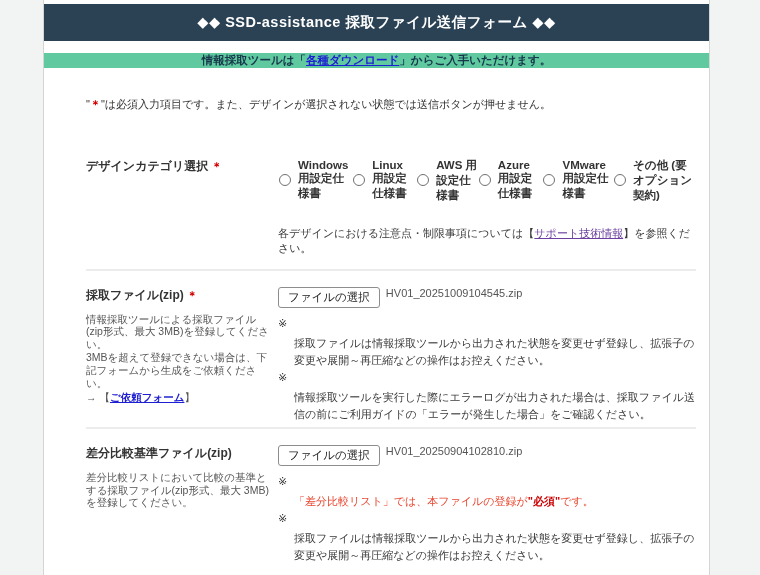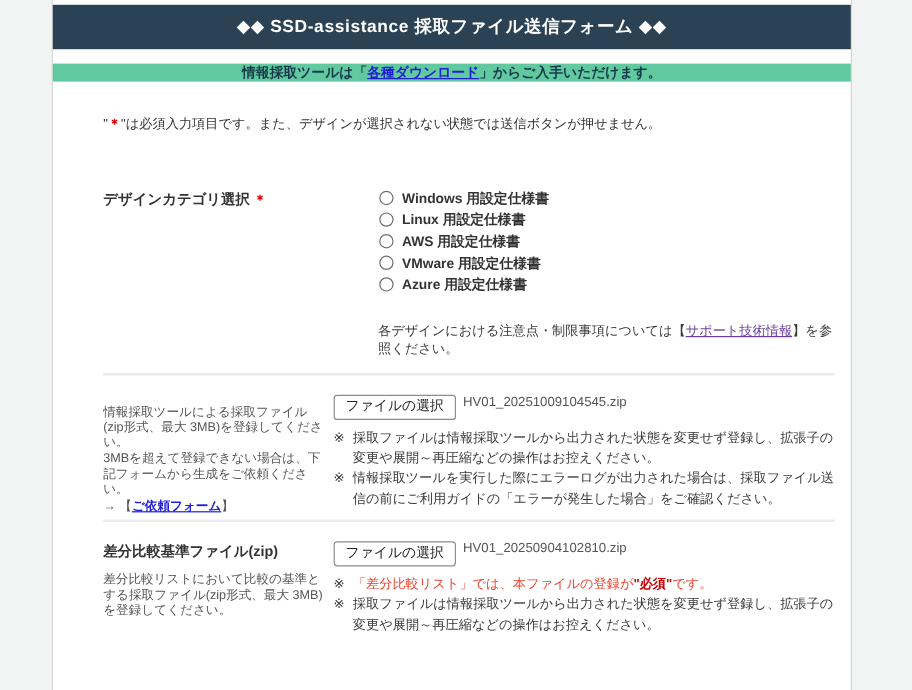--- a/index.html
+++ b/index.html
@@ -24,25 +24,25 @@
     color:var(--banner_text,#17384b);font-size:11.5px;font-weight:bold;
     display:flex;align-items:center;justify-content:center;white-space:pre;
   }
   a{cursor:pointer;}
   .blue-link{color:var(--link_blue,#1e1ed2);text-decoration:underline;font-weight:bold;}
   .visited-link{color:var(--link_visited,#6b3fa0);text-decoration:underline;}
   .form-body{padding:28px 13px 0 42px;font-size:11px;color:#333;}
   .intro{line-height:1.6;}
   .req{color:var(--required_red,#d40000);font-weight:bold;padding-left:3px;}
   .form-row{display:flex;align-items:flex-start;}
-  .row-design{margin-top:44px;gap:37px;}
+  .row-design{margin-top:44px;}
   .label-col{width:192px;flex:0 0 192px;box-sizing:border-box;padding-right:10px;}
   .field-col{flex:1;min-width:0;}
   .row-label{font-weight:bold;font-size:12px;color:#333;}
-  .radio-list{display:flex;flex-direction:column;}
+  .radio-list{display:flex;flex-direction:row;}
   .radio-item{display:flex;align-items:center;margin-bottom:3px;font-weight:bold;font-size:11.5px;color:#333;}
   .radio-item input{
     appearance:none;-webkit-appearance:none;-moz-appearance:none;
     width:12px;height:12px;border:1px solid #707070;border-radius:50%;
     margin:0 7px 0 1px;background:#fff;position:relative;flex:0 0 12px;
   }
   .radio-item input:checked::after{
     content:"";position:absolute;left:2px;top:2px;width:6px;height:6px;
     border-radius:50%;background:#3a3a3a;
   }
@@ -53,21 +53,21 @@
   .arrow-line{margin-top:2px;}
   .file-field{display:flex;align-items:flex-start;}
   .file-btn{
     font-family:inherit;font-size:11.5px;color:#222;background:#fff;
     border:1px solid #8d8d8d;border-radius:3px;padding:2px 9px;line-height:1.3;
   }
   .filename{margin-left:6px;font-size:11px;color:#555;}
   .notes{margin-top:7px;}
   .note{display:flex;font-size:11px;color:#3a3a3a;line-height:1.55;}
   .note-mark{flex:0 0 16px;}
-  .note-text{flex:1;}
+  .note-text{flex:1;margin-top:20px;}
   .red-seg{color:var(--warning_red,#e8452e);}
   .red-emph{color:var(--emphasis_red,#cc0000);font-weight:bold;}
 </style>
 </head>
 <body style="--page_bg: #f2f4f3; --header_bg: #2b4254; --banner_bg: #60c9a0; --banner_text: #17384b; --link_blue: #1e1ed2; --link_visited: #6b3fa0; --required_red: #d40000; --warning_red: #e8452e; --emphasis_red: #cc0000;">
 
 <div class="content">
 
   <div class="header">◆◆ SSD-assistance 採取ファイル送信フォーム ◆◆</div>
 
@@ -92,35 +92,40 @@
             <label class="radio-item">
               <input type="radio" name="design-category" style="">
               <span>Linux 用設定仕様書</span>
             </label>
             <label class="radio-item">
               <input type="radio" name="design-category" style="">
               <span>AWS 用設定仕様書</span>
             </label>
             <label class="radio-item">
               <input type="radio" name="design-category" style="">
+              <span>Azure 用設定仕様書</span>
+            </label>
+            <label class="radio-item">
+              <input type="radio" name="design-category" style="">
               <span>VMware 用設定仕様書</span>
             </label>
             <label class="radio-item">
               <input type="radio" name="design-category" style="">
-              <span>Azure 用設定仕様書</span>
+              <span>その他 (要オプション契約)</span>
             </label>
           </div>
         <div class="radio-note"><span>各デザインにおける注意点・制限事項については【</span><a class="visited-link">サポート技術情報</a><span>】を参照ください。</span></div>
       </div>
     </div>
 
     <div class="divider"></div>
 
     <div class="form-row file-row">
       <div class="label-col">
+        <div><span class="row-label">採取ファイル(zip)</span><span class="req">＊</span></div>
         <div class="desc">
           <div>情報採取ツールによる採取ファイル(zip形式、最大 3MB)を登録してください。</div>
           <div>3MBを超えて登録できない場合は、下記フォームから生成をご依頼ください。</div>
           <div class="arrow-line"><span>→ </span><span>【</span><a class="blue-link">ご依頼フォーム</a><span>】</span></div>
         </div>
       </div>
       <div class="field-col">
         <div class="file-field">
           <button class="file-btn">ファイルの選択</button>
           <span class="filename">HV01_20251009104545.zip</span>

